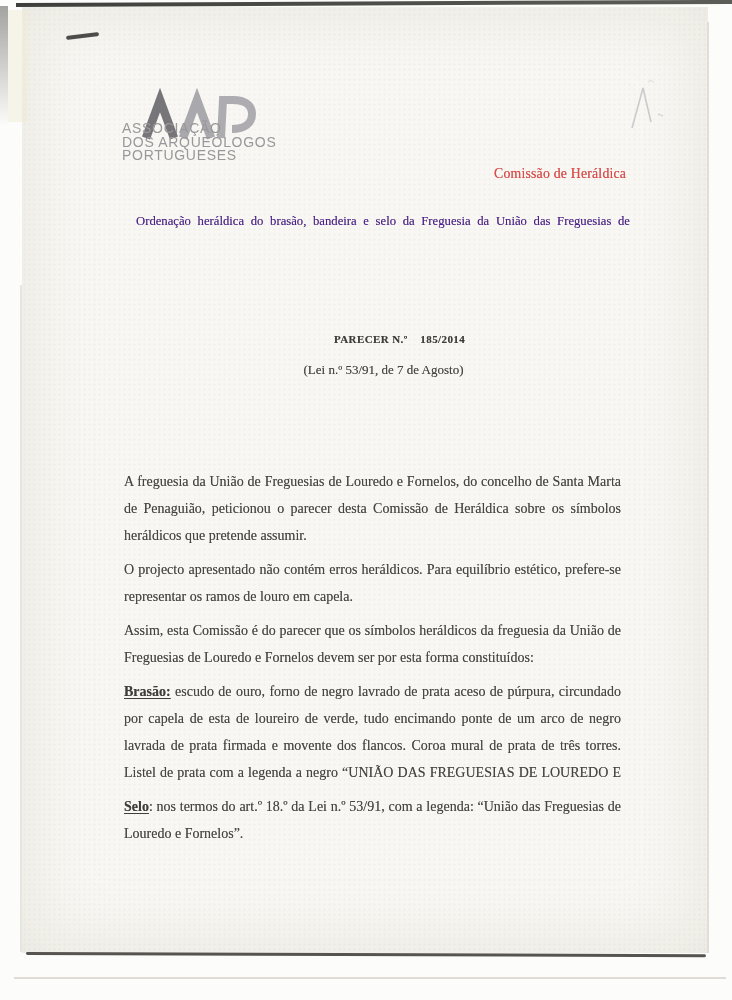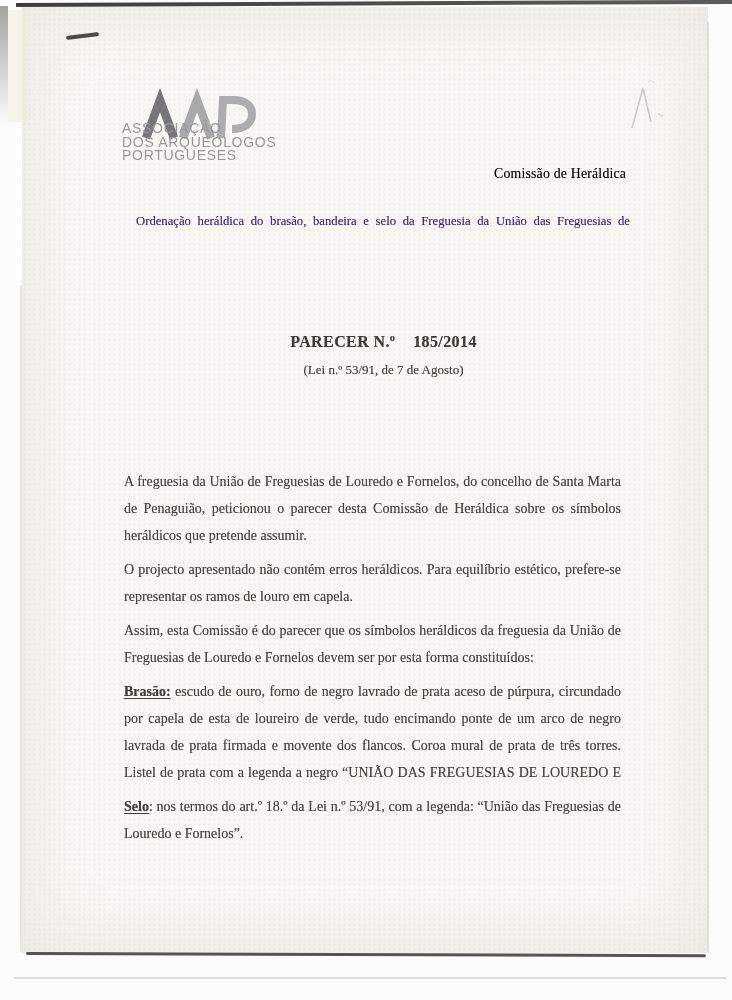--- a/index.html
+++ b/index.html
@@ -40,31 +40,31 @@
   #logo-text {
     position:absolute; left:122px; top:122px;
     font-family:"Liberation Sans", sans-serif;
     font-size:14px; letter-spacing:0.7px; line-height:13.5px;
     color:#98989a; font-weight:500;
   }
   #logo-text div { white-space:nowrap; }
   
   #commission {
     position:absolute; left:494px; top:166px;
-    font-size:13.8px; color:#000000; letter-spacing:0.2px;
+    font-size:13.8px; color:#ef4444; letter-spacing:0.2px;
   }
   
   #subject {
     position:absolute; left:136px; top:207px; width:494px;
     font-size:12.7px; line-height:28.5px; color:#4c1d95;
   }
   
   #heading {
-    position:absolute; left:135px; top:333px; width:497px;
-    text-align:center; font-weight:bold; font-size:16px;
+    position:absolute; left:151px; top:333px; width:497px;
+    text-align:center; font-weight:bold; font-size:11px;
     letter-spacing:0.4px; color:#3f3c37; white-space:pre-wrap;
   }
   #law-line {
     position:absolute; left:135px; top:362px; width:497px;
     text-align:center; font-size:13px; color:#494641;
   }
   
   #body-paragraphs {
     position:absolute; left:124px; top:424px; width:497px;
     font-size:14px; line-height:27px; color:#484540;margin-top:44px;

